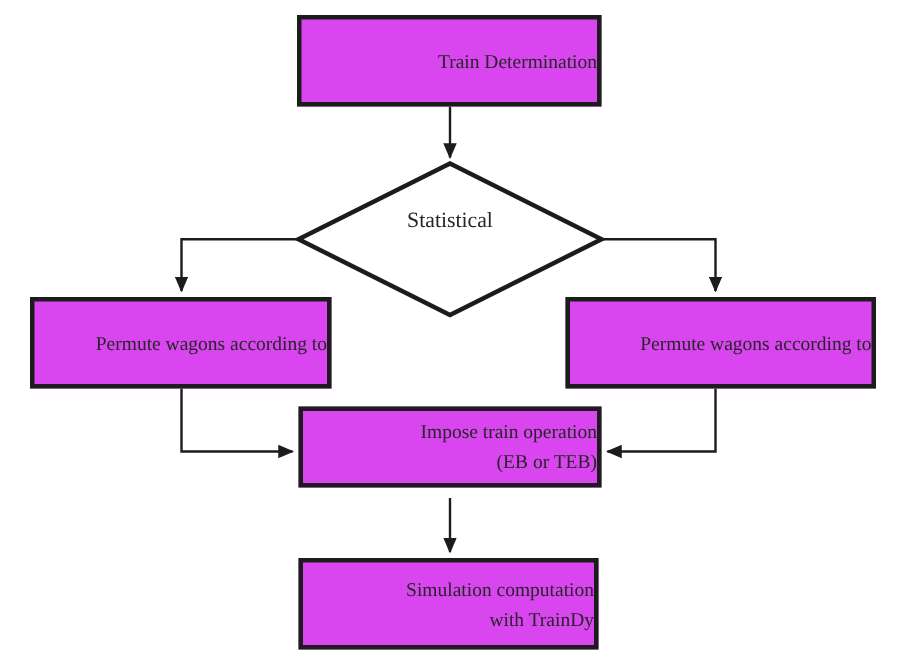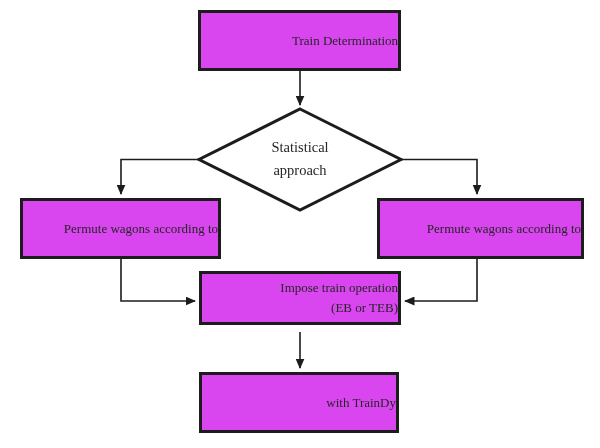--- a/index.html
+++ b/index.html
@@ -82,33 +82,33 @@
 
     <polygon points="300,109 401,159.5 300,210 199,159.5" fill="#ffffff" stroke="#1c1c1c" stroke-width="3"></polygon>
   </svg>
 
   <div class="node node-train">
     <div>Train Determination</div>
   </div>
 
   <div class="diamond-label">
     <div>Statistical</div>
-    <div>approach</div>
   </div>
 
   <div class="node node-lhd">
     <div>Permute wagons according to</div>
   </div>
 
   <div class="node node-mc">
     <div>Permute wagons according to</div>
   </div>
 
   <div class="node node-op">
     <div>Impose train operation</div>
     <div>(EB or TEB)</div>
   </div>
 
   <div class="node node-sim">
+    <div>Simulation computation</div>
     <div>with TrainDy</div>
   </div>
 
 </div>
 
 </body></html>

